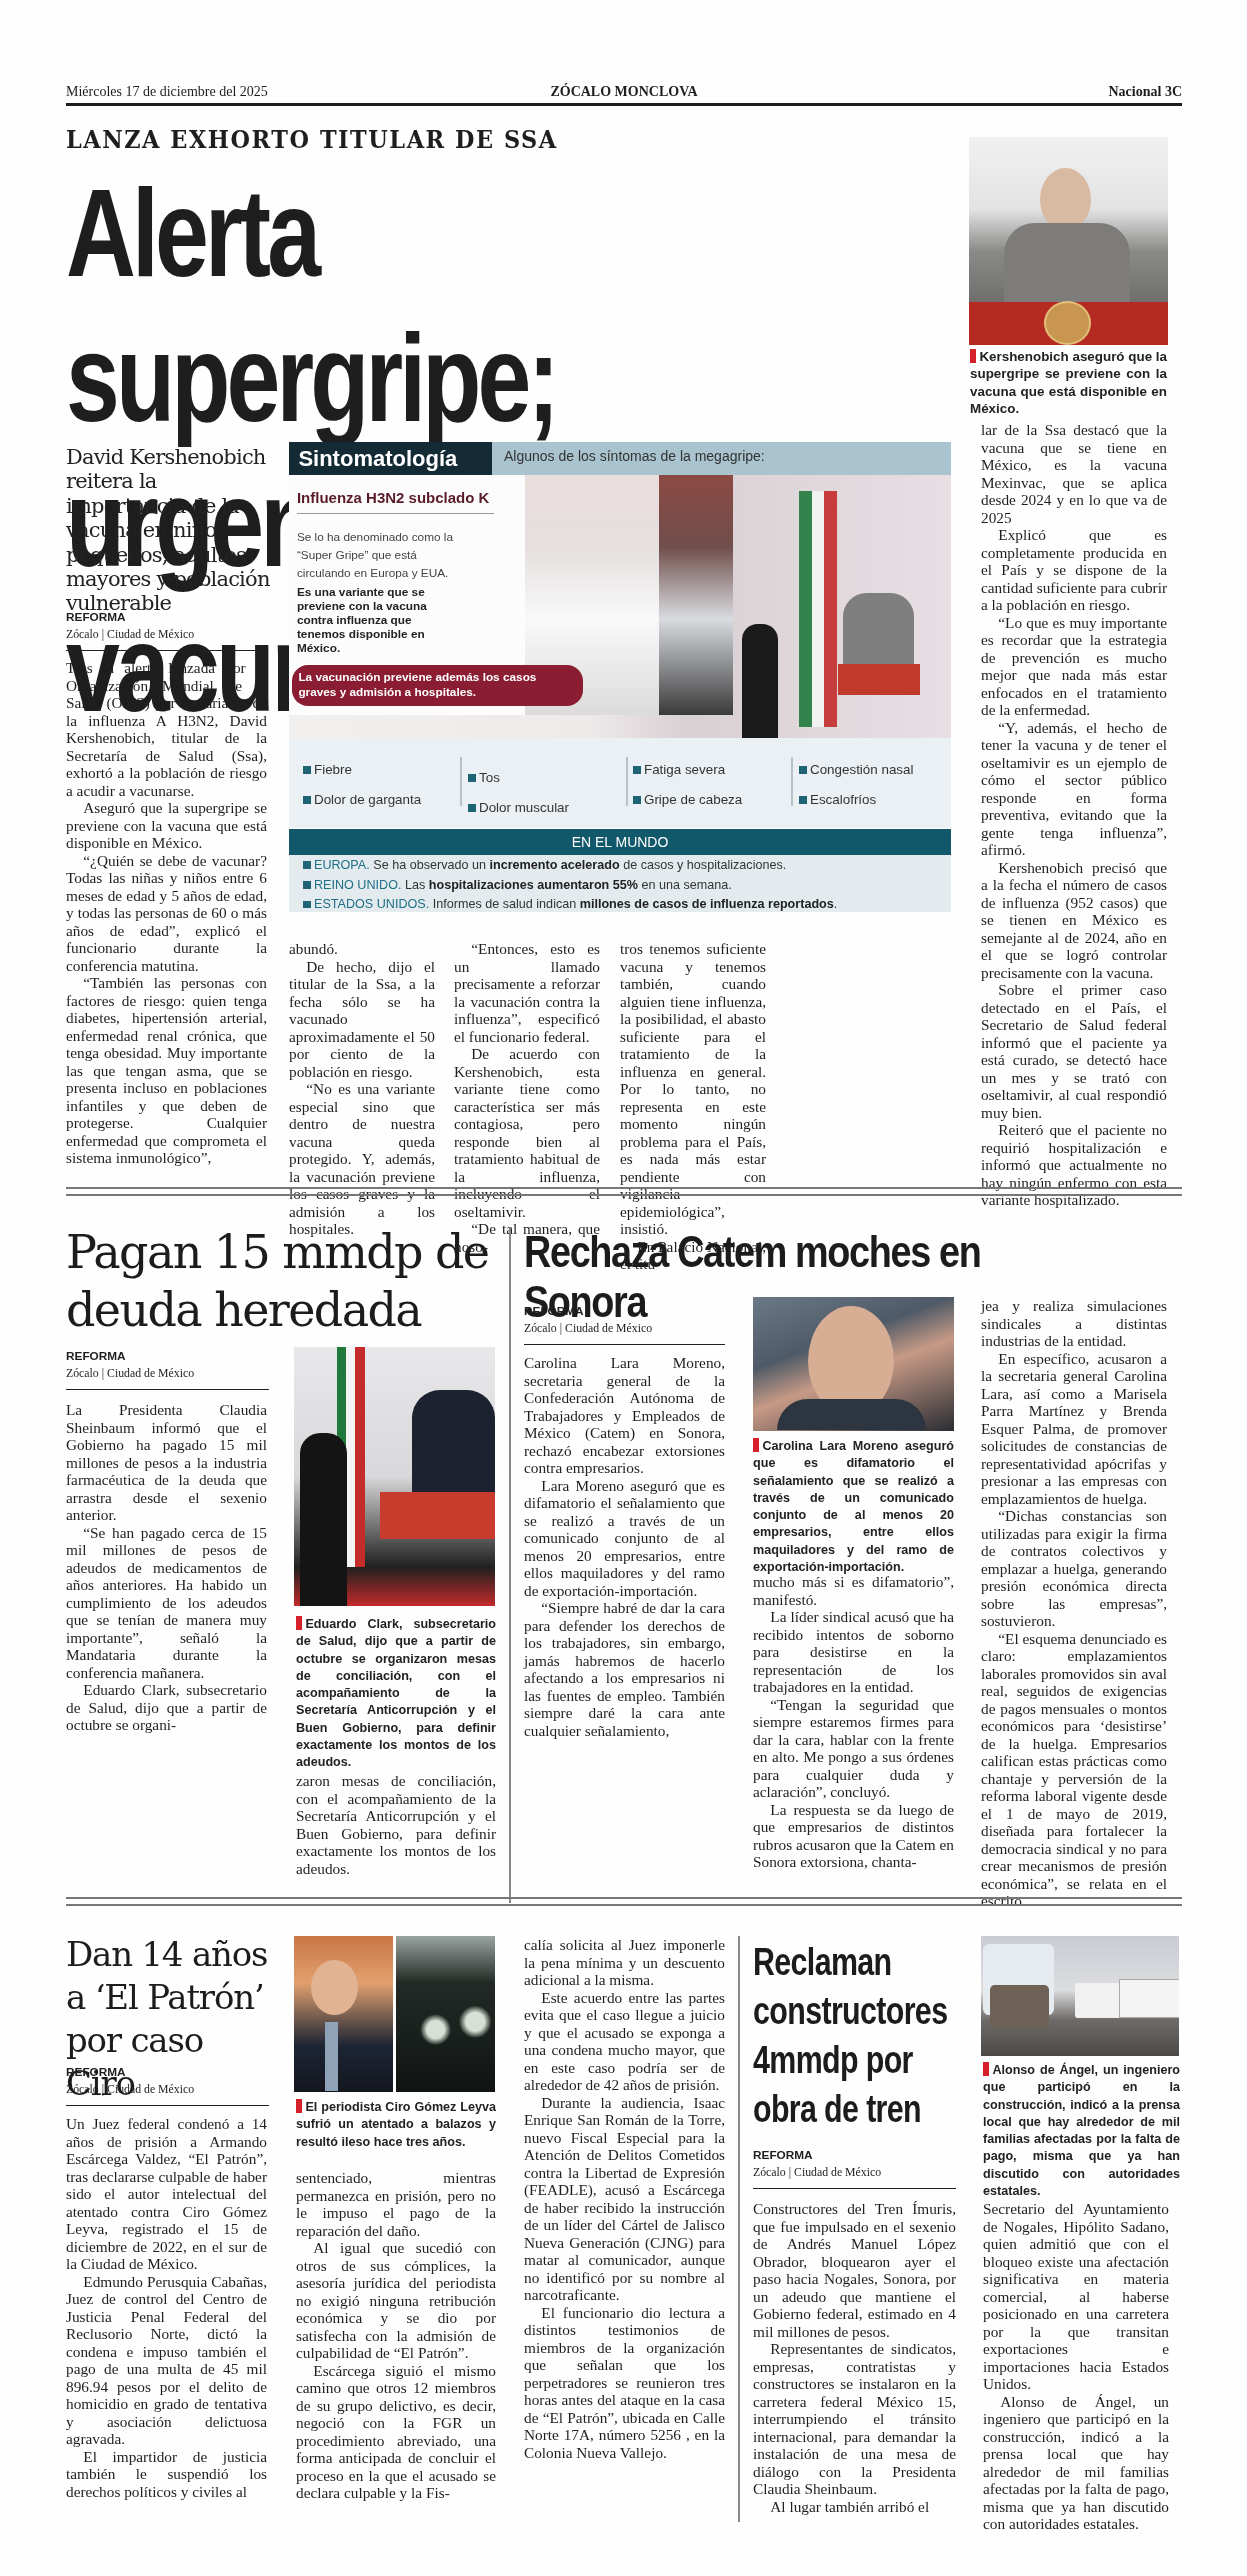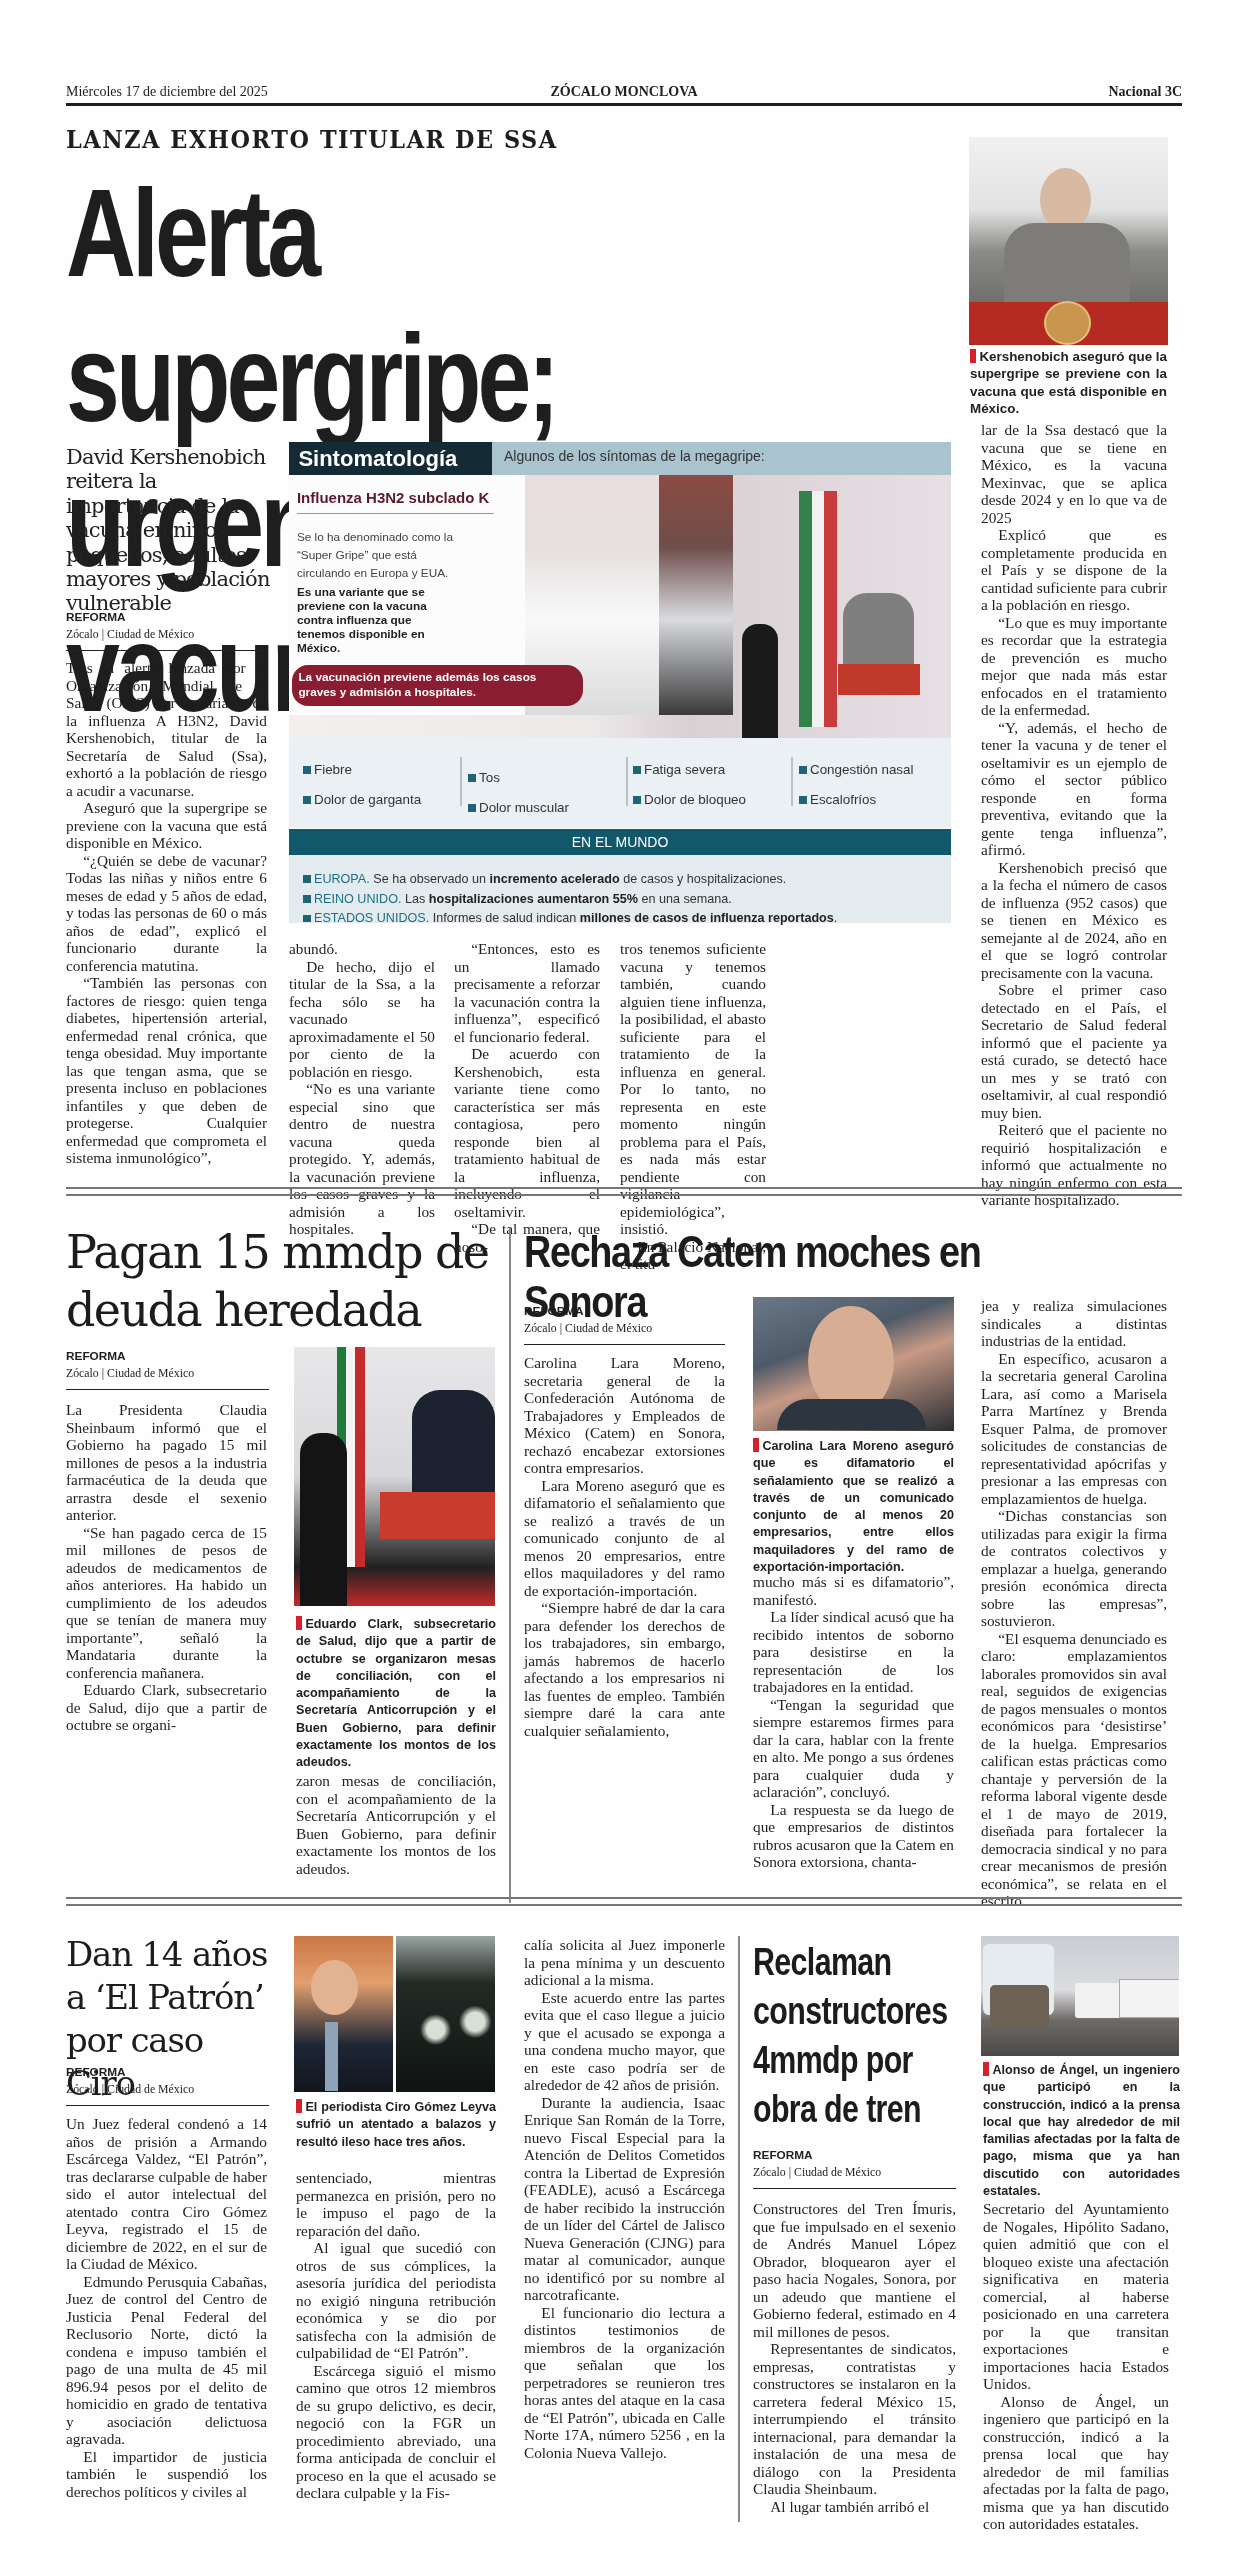--- a/index.html
+++ b/index.html
@@ -32,21 +32,21 @@
   .info-card { position: absolute; left: 0; top: 0; width: 370px; height: 240px; background: rgba(255,255,255,0.82); }
   .info-h3 { position: absolute; left: 7.9px; top: 14px; font-family: "Liberation Sans", sans-serif; font-weight: bold; font-size: 15px; color: #5a1c2a; }
   .info-p1 { position: absolute; left: 7.9px; top: 53px; width: 165px; font-family: "Liberation Sans", sans-serif; font-size: 11.8px; line-height: 18px; color: #444; }
   .info-p2 { position: absolute; left: 7.9px; top: 110px; width: 165px; font-family: "Liberation Sans", sans-serif; font-weight: bold; font-size: 11.8px; line-height: 14px; color: #222; }
   .info-pill { position: absolute; left: 3.1px; top: 190px; width: 291px; height: 41px; background: #8b1d33; border-radius: 16px; color: #fff; font-family: "Liberation Sans", sans-serif; font-weight: bold; font-size: 11.8px; line-height: 15.7px; padding: 4.7px 6.3px; }
   .info-symptoms { position: absolute; left: 0; top: 296px; width: 662px; height: 90px; background: #eaf0f4; }
   .sym-col { position: absolute; top: 17.3px; width: 157px; font-family: "Liberation Sans", sans-serif; font-size: 13.4px; line-height: 30px; color: #333; }
   .sym-col .sq { display: inline-block; width: 7.9px; height: 7.9px; background: #1e6475; margin-right: 3.1px; vertical-align: 0.8px; }
   .sym-div { position: absolute; top: 19px; width: 1.6px; height: 49px; background: #b7c3c9; }
   .info-world-bar { position: absolute; left: 0; top: 387px; width: 662px; height: 26px; background: #11586a; color: #fff; font-family: "Liberation Sans", sans-serif; font-size: 14px; line-height: 26px; text-align: center; }
-  .info-world { position: absolute; left: 0; top: 413px; width: 662px; height: 68px; background: #e4ebef; padding: 15px 14px; font-family: "Liberation Sans", sans-serif; font-size: 12.6px; line-height: 19.7px; color: #333; }
+  .info-world { position: absolute; left: 0; top: 413px; width: 662px; height: 57px; background: #e4ebef; padding: 1px 14px; font-family: "Liberation Sans", sans-serif; font-size: 12.6px; line-height: 19.7px; color: #333; }
   .info-world .sq { display: inline-block; width: 7.9px; height: 7.9px; background: #1e6475; margin-right: 3.1px; }
   .info-world .tag { color: #1d6f85; }
   .info-world b { color: #222; }
   .flag { position: absolute; }
 </style>
 </head>
 <body>
 
 <div class="abs folio">
   <span style="left:0">Miércoles 17 de diciembre del 2025</span>
@@ -106,21 +106,21 @@
       <div><span class="sq"></span><span>Dolor de garganta</span></div>
     </div>
     <div class="sym-div" style="left:171px;"></div>
     <div class="sym-col" style="left:179px;margin-top:8px;">
       <div><span class="sq"></span><span>Tos</span></div>
       <div><span class="sq"></span><span>Dolor muscular</span></div>
     </div>
     <div class="sym-div" style="left:337px;"></div>
     <div class="sym-col" style="left:344px;">
       <div><span class="sq"></span><span>Fatiga severa</span></div>
-      <div><span class="sq"></span><span>Dolor de bloqueo</span></div>
+      <div><span class="sq"></span><span>Gripe de cabeza</span></div>
     </div>
     <div class="sym-div" style="left:502px;"></div>
     <div class="sym-col" style="left:510px;">
       <div><span class="sq"></span><span>Congestión nasal</span></div>
       <div><span class="sq"></span><span>Escalofríos</span></div>
     </div>
   </div>
   <div class="info-world-bar">EN EL MUNDO</div>
   <div class="info-world">
     <div><span class="sq"></span><span class="tag">EUROPA.</span> <span>Se ha observado un</span> <b>incremento acelerado</b> <span>de casos y hospitalizaciones.</span></div>

